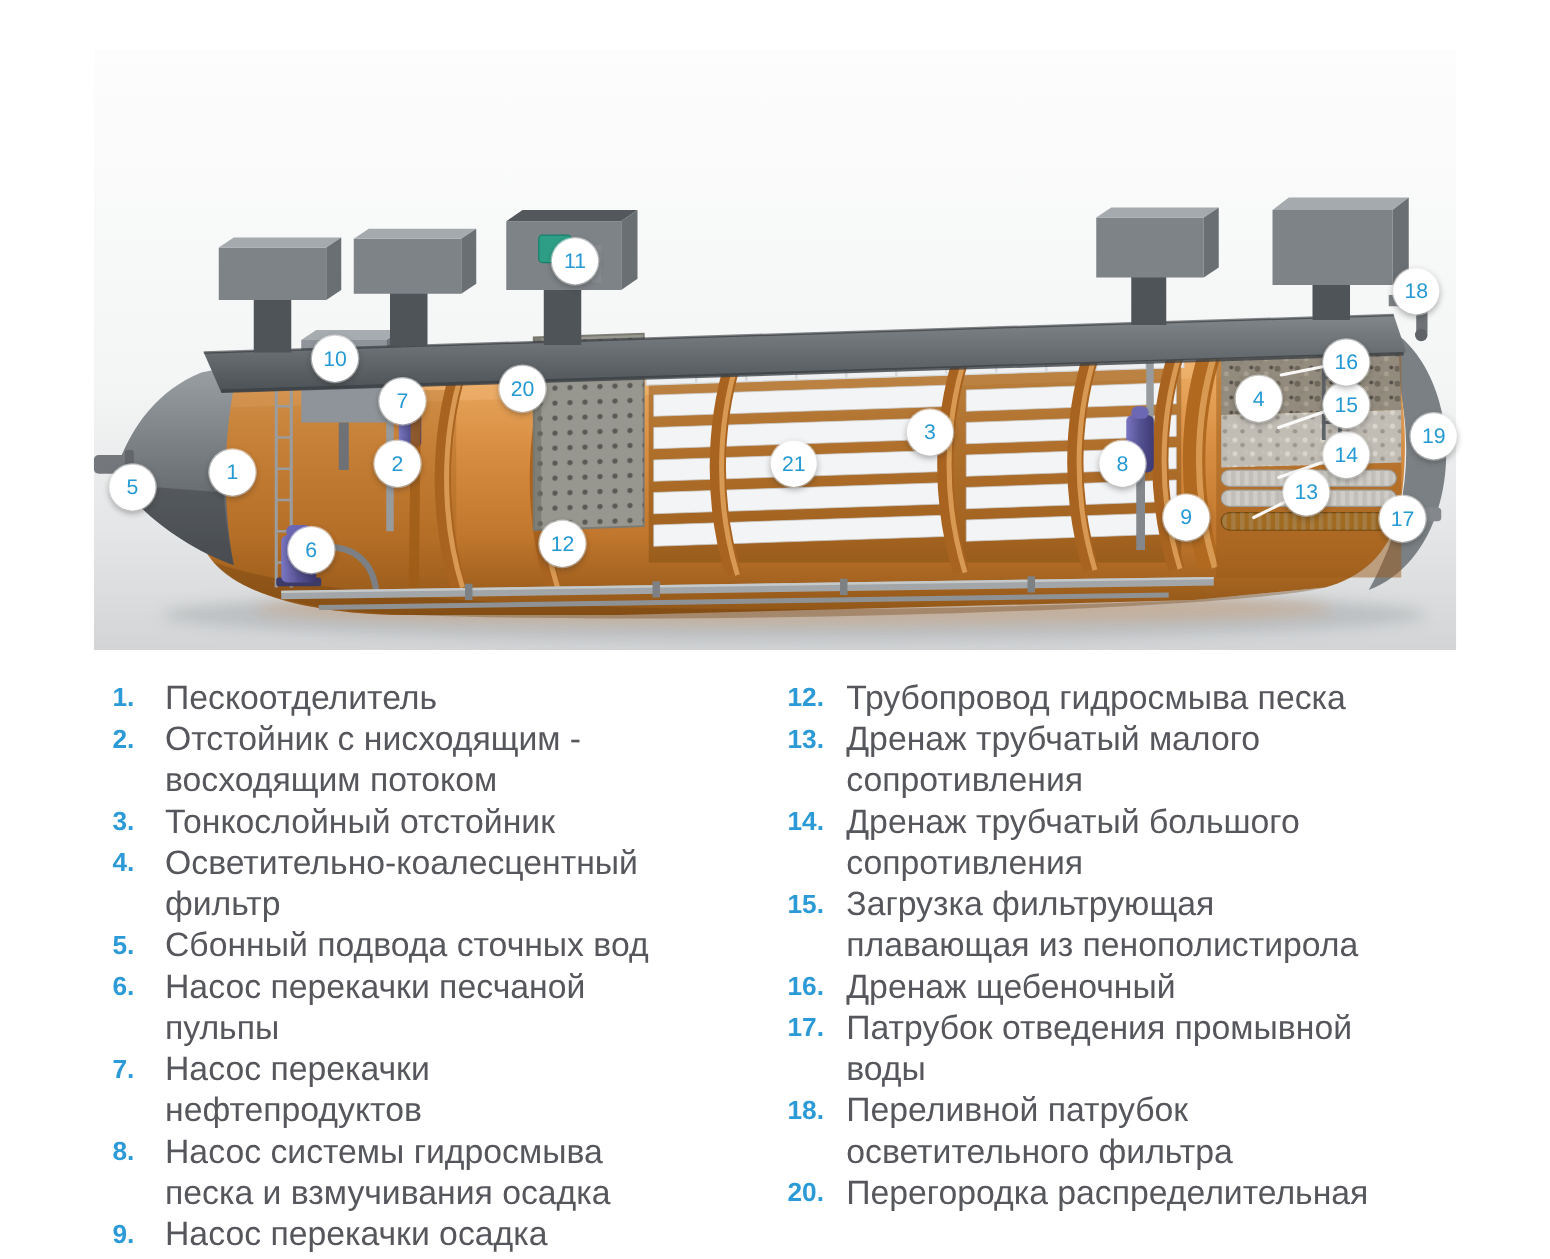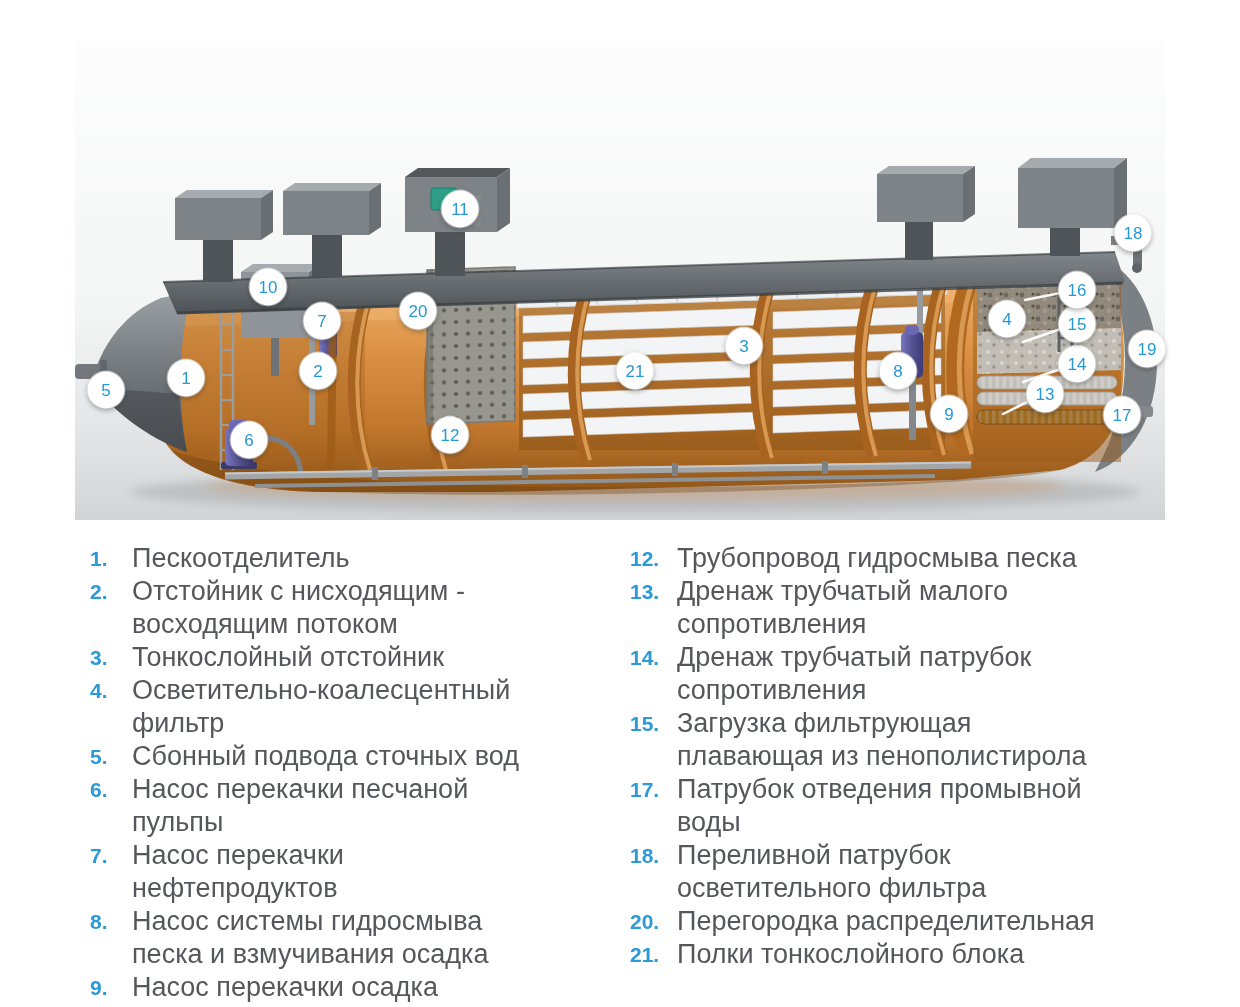--- a/index.html
+++ b/index.html
@@ -410,37 +410,37 @@
     <li class="legend-item">
       <span class="num">12.</span>
       <span class="txt">Трубопровод гидросмыва песка</span>
     </li>
     <li class="legend-item">
       <span class="num">13.</span>
       <span class="txt">Дренаж трубчатый малого сопротивления</span>
     </li>
     <li class="legend-item">
       <span class="num">14.</span>
-      <span class="txt">Дренаж трубчатый патрубок сопротивления</span>
+      <span class="txt">Дренаж трубчатый большого сопротивления</span>
     </li>
     <li class="legend-item">
       <span class="num">15.</span>
       <span class="txt">Загрузка фильтрующая плавающая из пенополистирола</span>
     </li>
     <li class="legend-item">
+      <span class="num">16.</span>
+      <span class="txt">Дренаж щебеночный</span>
+    </li>
+    <li class="legend-item">
       <span class="num">17.</span>
       <span class="txt">Патрубок отведения промывной воды</span>
     </li>
     <li class="legend-item">
       <span class="num">18.</span>
       <span class="txt">Переливной патрубок осветительного фильтра</span>
     </li>
     <li class="legend-item">
       <span class="num">20.</span>
       <span class="txt">Перегородка распределительная</span>
     </li>
-    <li class="legend-item">
-      <span class="num">21.</span>
-      <span class="txt">Полки тонкослойного блока</span>
-    </li>
   </ul>
 
 </div>
 
 </body></html>

